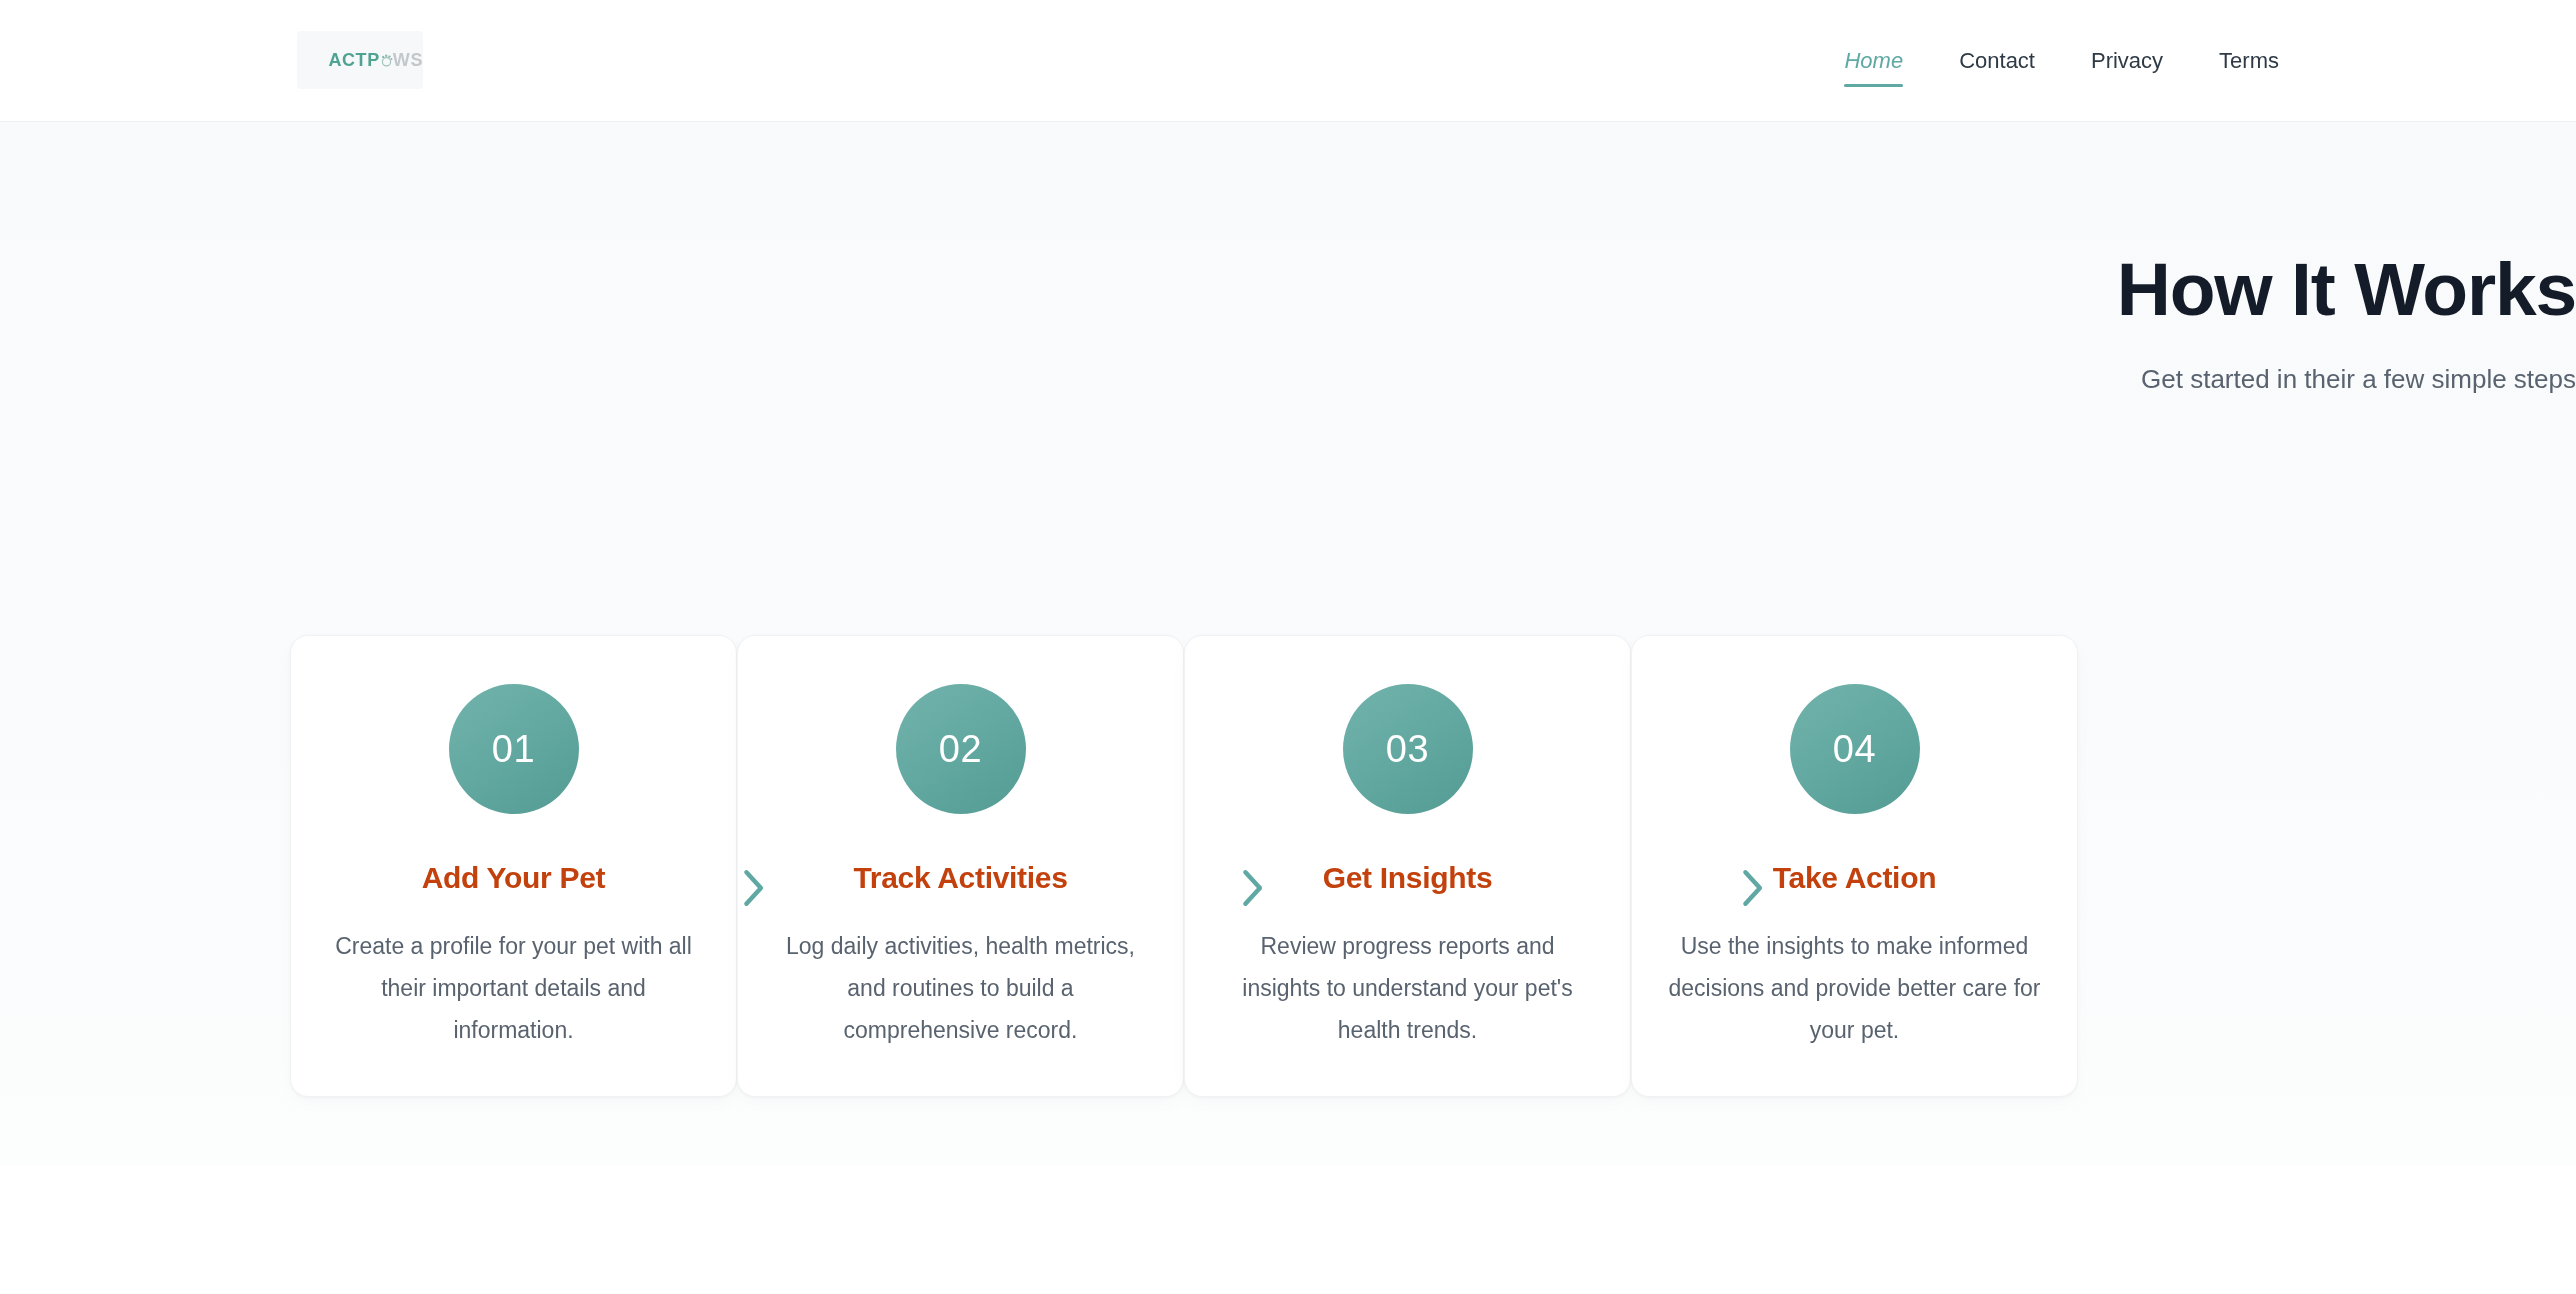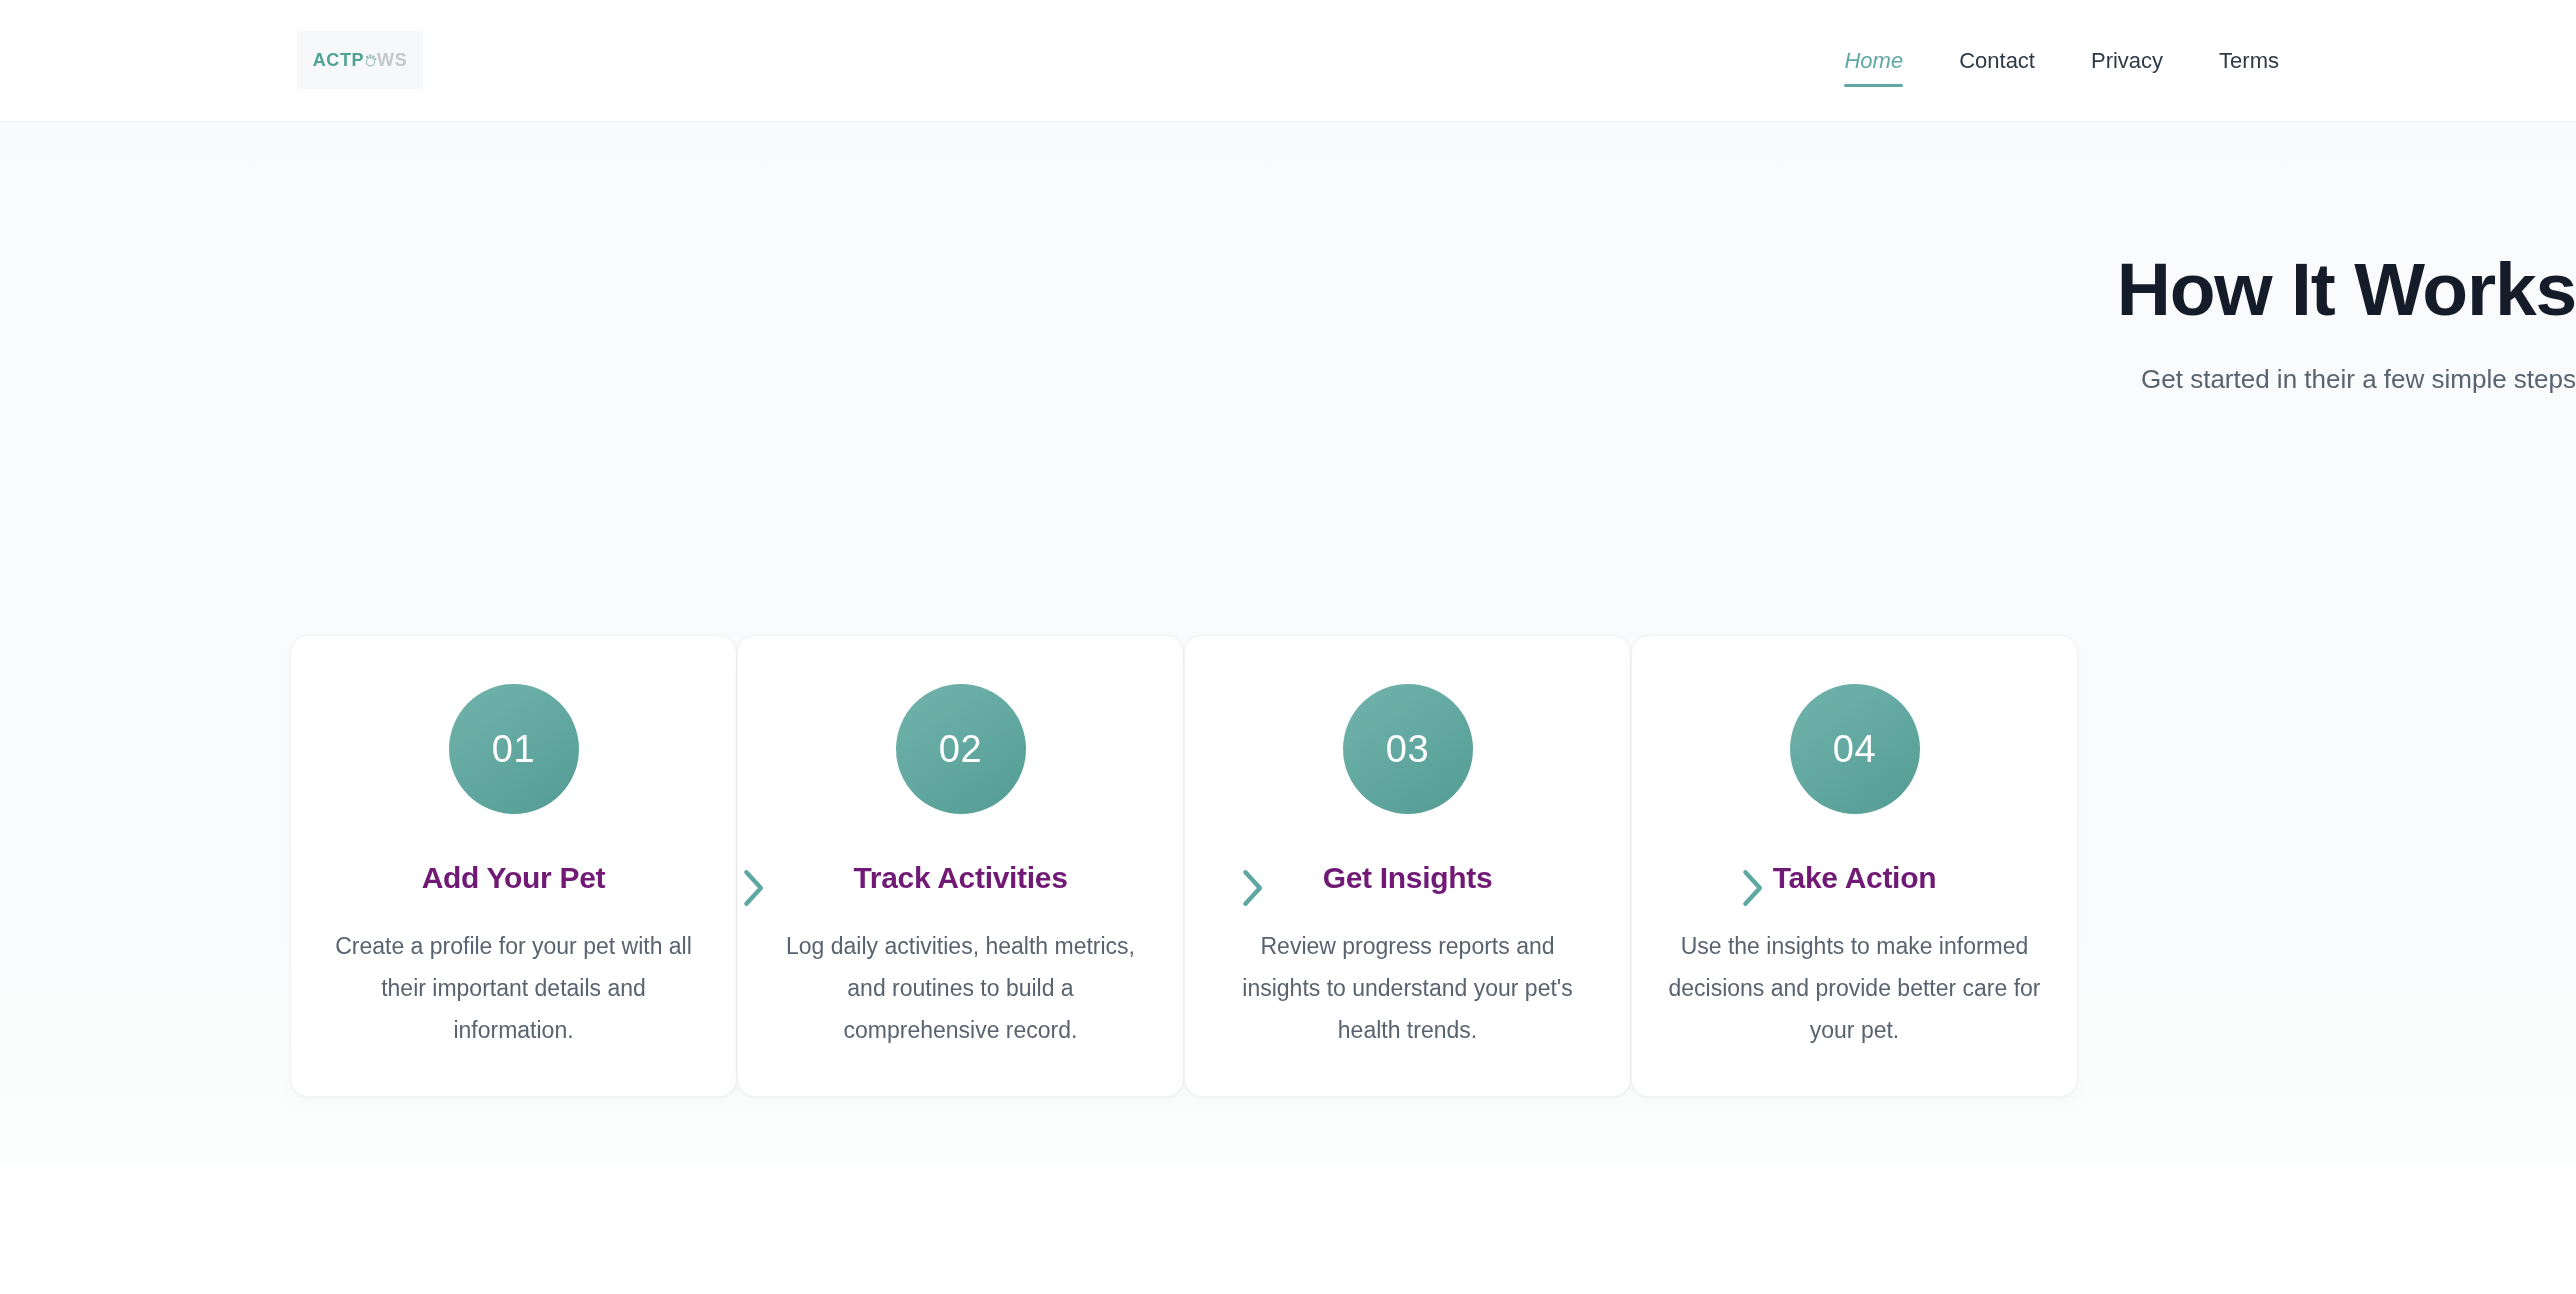--- a/index.html
+++ b/index.html
@@ -28,21 +28,21 @@
   .logo-box {
     position: absolute;
     left: 297px;
     top: 31px;
     width: 126px;
     height: 58px;
     background: #F7F8F9;
     border-radius: 4px;
     display: flex;
     align-items: center;
-    justify-content: center;
+    justify-content: flex-end;
   }
 
   .logo-wordmark {
     font-size: 18px;
     font-weight: 700;
     letter-spacing: 0.6px;
     white-space: nowrap;
     line-height: 1;
     display: inline-flex;
     align-items: center;
@@ -159,21 +159,21 @@
     font-size: 38px;
     font-weight: 400;
     letter-spacing: 0.5px;
     line-height: 1;
   }
 
   .step-title {
     margin-top: 46px;
     font-size: 30px;
     font-weight: 700;
-    color: #701a75;
+    color: #c2410c;
     letter-spacing: -0.3px;
     line-height: 1.2;
   }
 
   .step-desc {
     margin-top: 30px;
     font-size: 23px;
     color: #59636F;
     line-height: 1.82;
     font-weight: 400;

